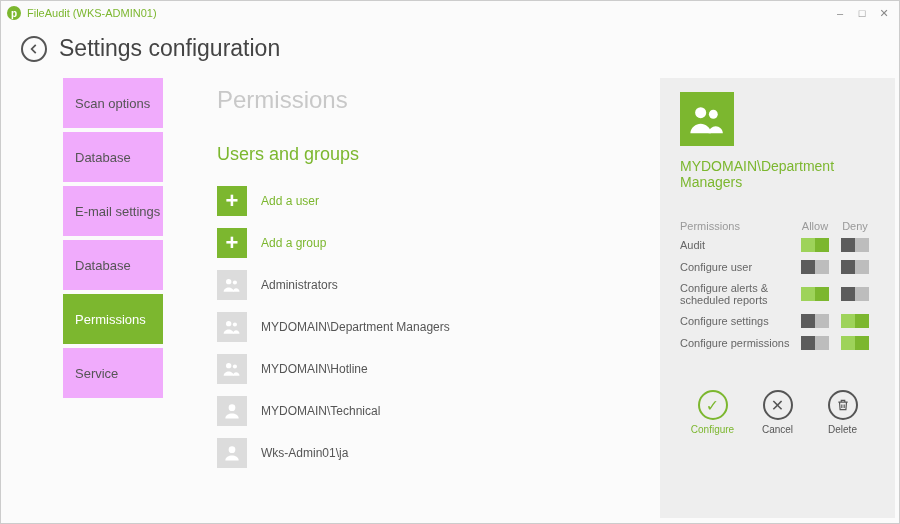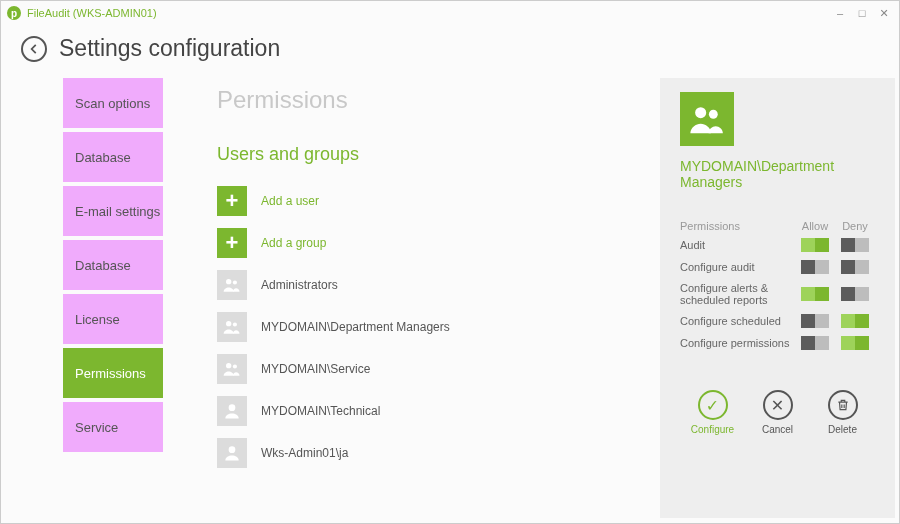--- a/index.html
+++ b/index.html
@@ -87,23 +87,20 @@
       </div>
     <div class="nav-item">
         <span>Database</span>
       </div>
     <div class="nav-item">
         <span>E-mail settings</span>
       </div>
     <div class="nav-item">
         <span>Database</span>
       </div>
-    <div class="nav-item">
-        <span>License</span>
-      </div>
     <div class="nav-item active">
         <span>Permissions</span>
       </div>
     <div class="nav-item">
         <span>Service</span>
       </div>
   </div>
 
   <div class="main">
     <div class="section-title">Permissions</div>
@@ -143,21 +140,21 @@
       </div>
       <div class="list-row">
         <div class="icon-box icon-group">
             <svg viewBox="0 0 24 24">
               <circle cx="8" cy="8" r="3.2"></circle>
               <circle cx="15.5" cy="9" r="2.5"></circle>
               <path d="M2 20c0-3 3-5 6-5s6 2 6 5"></path>
               <path d="M13 20c0-2.3 2-4 4-4s4 1.7 4 4"></path>
             </svg>
           </div>
-        <div class="list-label">MYDOMAIN\Service</div>
+        <div class="list-label">MYDOMAIN\Hotline</div>
       </div>
       <div class="list-row">
         <div class="icon-box icon-user">
             <svg viewBox="0 0 24 24">
               <circle cx="12" cy="8" r="4"></circle>
               <path d="M4 21c0-4 4-6 8-6s8 2 8 6"></path>
             </svg>
           </div>
         <div class="list-label">MYDOMAIN\Technical</div>
       </div>
@@ -199,21 +196,21 @@
               <div class="knob"></div>
             </div>
           </div>
         <div class="col-deny">
             <div class="toggle state-off">
               <div class="knob"></div>
             </div>
           </div>
       </div>
       <div class="perm-row">
-        <div class="col-label">Configure audit</div>
+        <div class="col-label">Configure user</div>
         <div class="col-allow">
             <div class="toggle state-off">
               <div class="knob"></div>
             </div>
           </div>
         <div class="col-deny">
             <div class="toggle state-off">
               <div class="knob"></div>
             </div>
           </div>
@@ -226,21 +223,21 @@
               <div class="knob"></div>
             </div>
           </div>
         <div class="col-deny">
             <div class="toggle state-off">
               <div class="knob"></div>
             </div>
           </div>
       </div>
       <div class="perm-row">
-        <div class="col-label">Configure scheduled</div>
+        <div class="col-label">Configure settings</div>
         <div class="col-allow">
             <div class="toggle state-off">
               <div class="knob"></div>
             </div>
           </div>
         <div class="col-deny">
             <div class="toggle state-on accent">
               <div class="track-on" style="width:14px"></div>
               <div class="knob"></div>
             </div>

